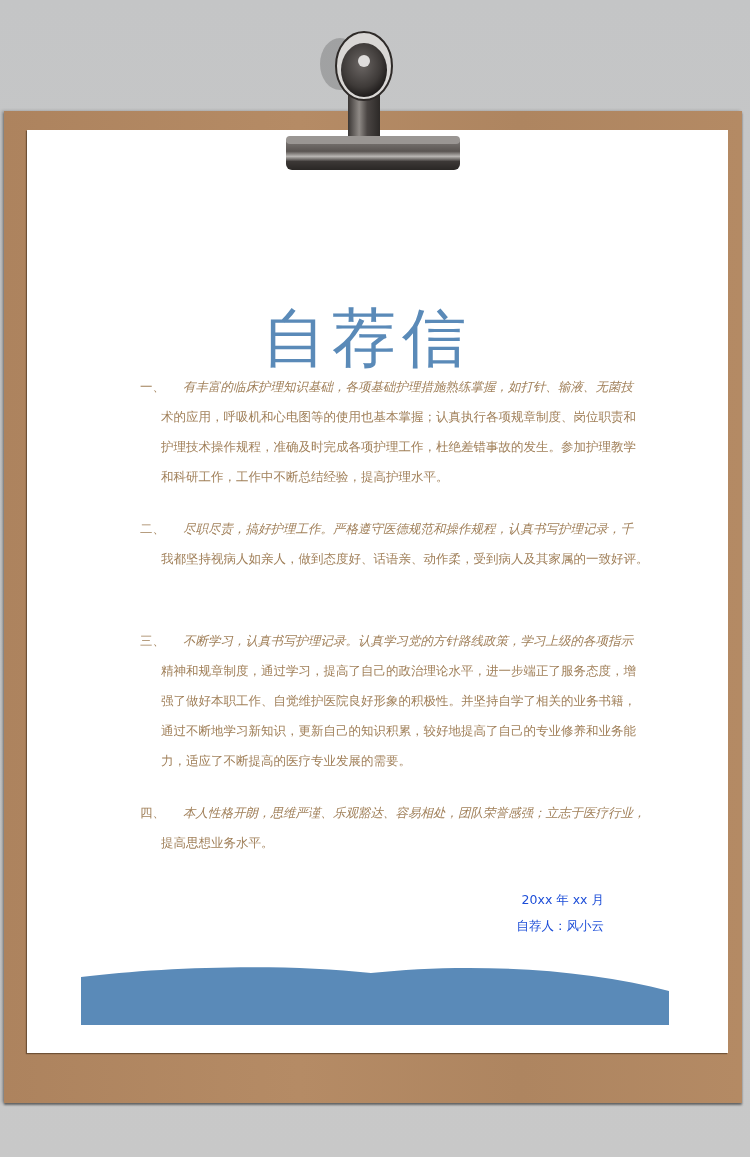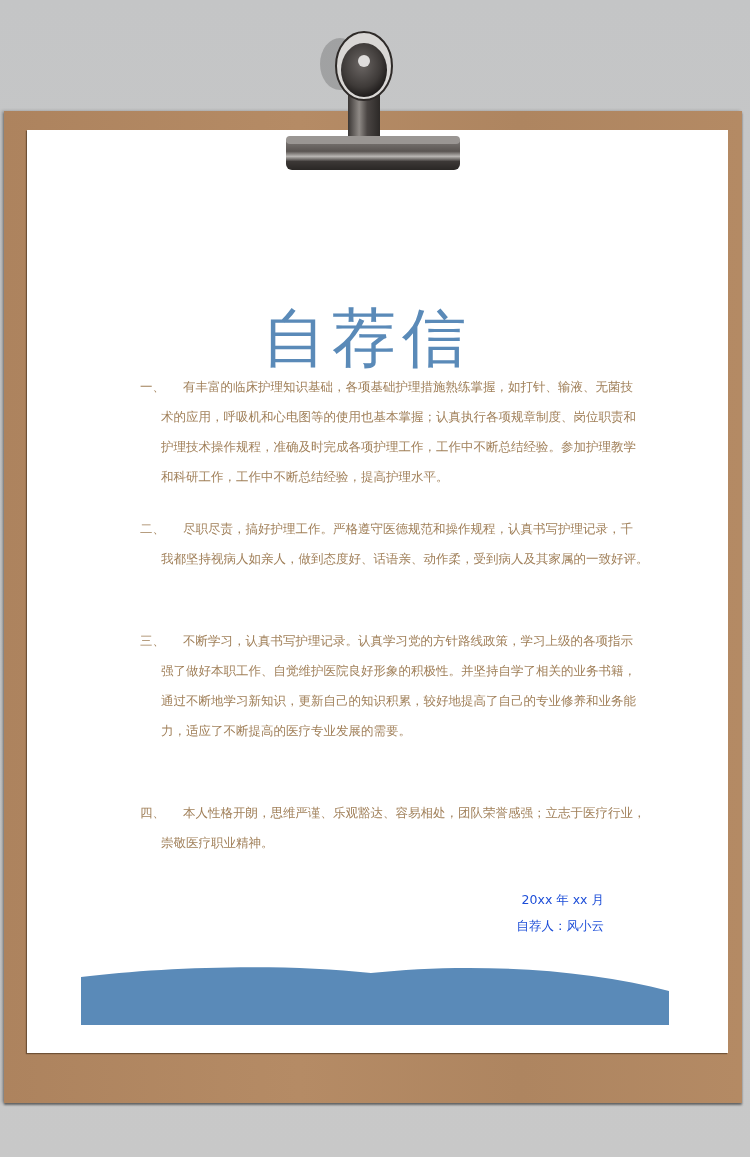--- a/index.html
+++ b/index.html
@@ -22,21 +22,21 @@
   .title {
     position:absolute; left:0; top:252px; width:734px; text-align:center;
     font-size:64px; letter-spacing:6px; color:#5a8ab8; font-weight:normal;
   }
   .para {
     position:absolute; left:140px; width:470px;
     font-size:12.5px; line-height:30px; color:#a1805a;
   }
   .para .num { position:absolute; left:0; top:0; }
   .line { display:block; white-space:nowrap; }
-  .l1 { padding-left:43px; }
+  .l1 { padding-left:43px;font-style:italic; }
   .ln { padding-left:21px; }
   .sig { position:absolute; right:146px; font-size:12.5px; color:#1d4ed8; }
   .wave { position:absolute; left:81px; top:965px; width:588px; height:60px; }
 </style>
 </head>
 <body>
 
 <div class="board"></div>
 <div class="paper"></div>
 
@@ -69,42 +69,43 @@
   <rect x="4" y="112" width="174" height="34" rx="6" fill="url(#base)"></rect>
   <rect x="4" y="112" width="174" height="8" rx="4" fill="#9a9693"></rect>
 </svg>
 
 <h1 class="title">自荐信</h1>
 
 <div class="para" style="top:372px;">
   <span class="num">一、</span>
   <span class="line l1">有丰富的临床护理知识基础，各项基础护理措施熟练掌握，如打针、输液、无菌技</span>
   <span class="line ln">术的应用，呼吸机和心电图等的使用也基本掌握；认真执行各项规章制度、岗位职责和</span>
-  <span class="line ln">护理技术操作规程，准确及时完成各项护理工作，工作中不断总结经验。参加护理教学</span>
+  <span class="line ln">护理技术操作规程，准确及时完成各项护理工作，杜绝差错事故的发生。参加护理教学</span>
   <span class="line ln">和科研工作，工作中不断总结经验，提高护理水平。</span>
 </div>
 
 <div class="para" style="top:514px;">
   <span class="num">二、</span>
   <span class="line l1">尽职尽责，搞好护理工作。严格遵守医德规范和操作规程，认真书写护理记录，千</span>
   <span class="line ln">我都坚持视病人如亲人，做到态度好、话语亲、动作柔，受到病人及其家属的一致好评。</span>
 </div>
 
 <div class="para" style="top:626px;">
   <span class="num">三、</span>
   <span class="line l1">不断学习，认真书写护理记录。认真学习党的方针路线政策，学习上级的各项指示</span>
+  <span class="line ln">精神和规章制度，通过学习，提高了自己的政治理论水平，进一步端正了服务态度，增</span>
   <span class="line ln">强了做好本职工作、自觉维护医院良好形象的积极性。并坚持自学了相关的业务书籍，</span>
   <span class="line ln">通过不断地学习新知识，更新自己的知识积累，较好地提高了自己的专业修养和业务能</span>
   <span class="line ln">力，适应了不断提高的医疗专业发展的需要。</span>
 </div>
 
 <div class="para" style="top:798px;">
   <span class="num">四、</span>
   <span class="line l1">本人性格开朗，思维严谨、乐观豁达、容易相处，团队荣誉感强；立志于医疗行业，</span>
-  <span class="line ln">崇敬医疗职业精神。</span>
+  <span class="line ln">提高思想业务水平。</span>
 </div>
 
 <div class="sig" style="top:918px;">自荐人：风小云</div>
 <div class="sig" style="top:892px;">20xx 年 xx 月</div>
 
 <svg class="wave" viewBox="0 0 588 60" preserveAspectRatio="none" xmlns="http://www.w3.org/2000/svg">
   <path d="M0 12 C 80 2, 200 -2, 290 8 C 380 -2, 500 2, 588 26 L 588 60 L 0 60 Z" fill="#5a8ab8"></path>
 </svg>
 
 </body></html>

